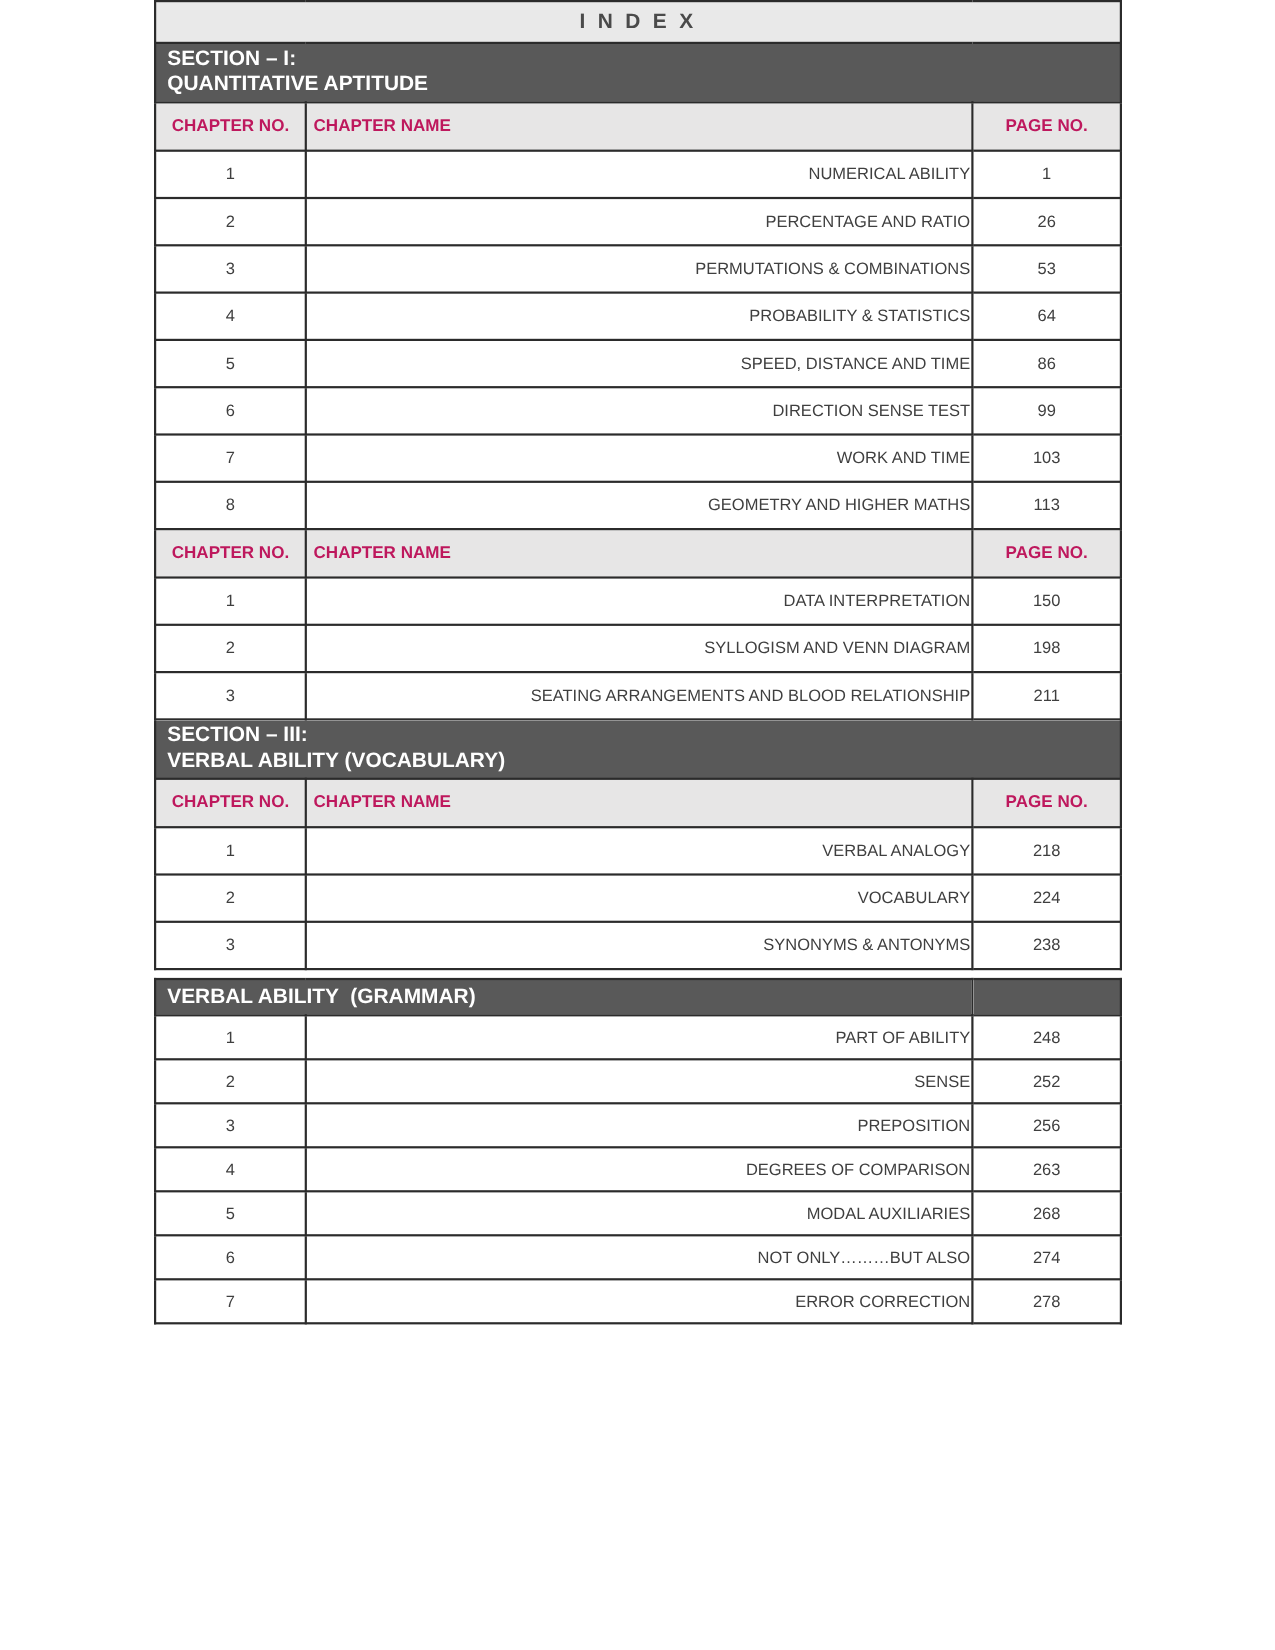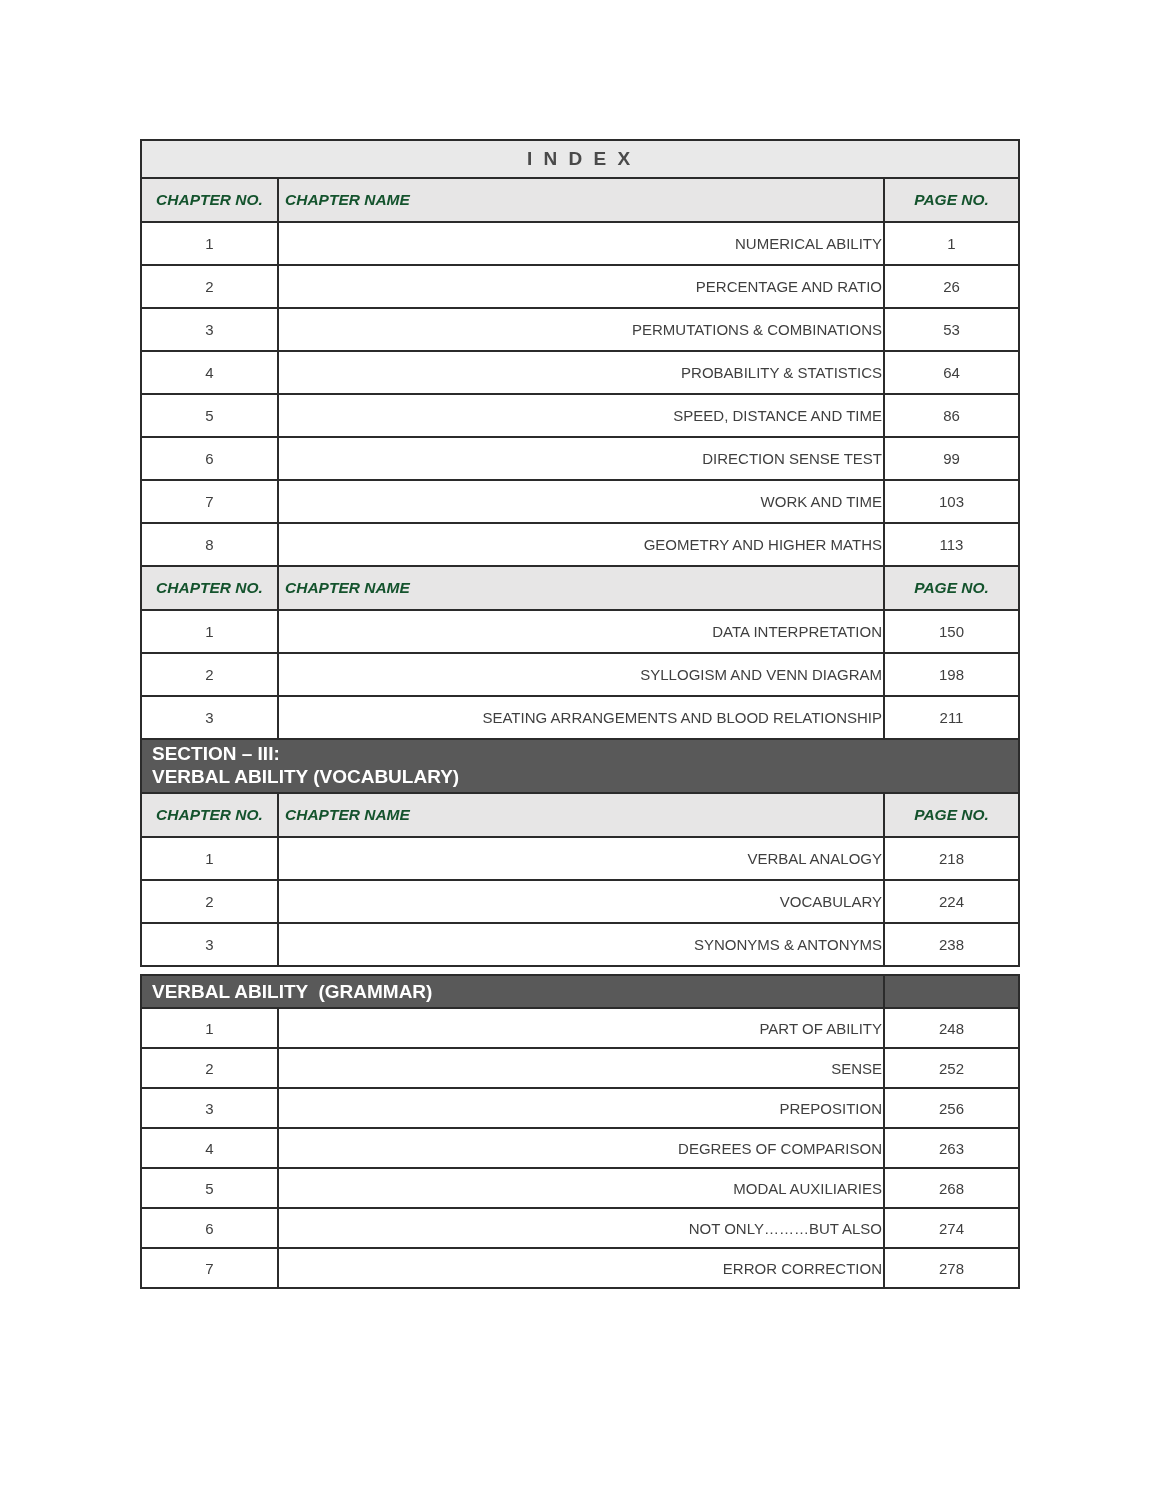--- a/index.html
+++ b/index.html
@@ -9,21 +9,21 @@
     background:#ffffff;
     font-family:"Liberation Sans", sans-serif;
     overflow:hidden;
   }
   table.idx {
     border-collapse:collapse;
     table-layout:fixed;
     width:878px;
     margin-left:140px;
   }
-  table.main { margin-top:139px; }
+  table.main { }
   .gap { height:7px; }
   table.idx td { border:2px solid #2b2b2b; vertical-align:middle; overflow:hidden; }
 
   
   .title-row td {
     height:34px;
     background:#e9e9e9;
     text-align:center;
     font-weight:bold;
     font-size:19px;
@@ -38,25 +38,24 @@
     font-weight:bold;
     font-size:19px;
     padding:2px 6px 4px 10px;
   }
   .band .l1, .band .l2 { line-height:23px; white-space:pre-wrap; }
   .band-single td { height:31px; padding:0 6px 0 10px; }
 
   
   .colhead td {
     background:#e7e6e6;
-    color:#14532d;
+    color:#be185d;
     font-weight:bold;
     font-size:15.5px;
     height:40px;
-    font-style:italic;
   }
   .colhead .c-no, .colhead .c-page { text-align:center; }
   .colhead .c-name { padding-left:6px; text-align:left; }
 
   
   tr.row td { height:39px; font-size:15px; color:#3f3f3f; background:#ffffff; }
   table.grammar tr.row td { height:36px; }
   .c-no   { text-align:center; }
   .c-name { padding-left:6px; text-align:right; white-space:pre-wrap; }
   .c-page { text-align:center; }
@@ -74,20 +73,26 @@
         <col style="width:137px">
         <col style="width:606px">
         <col style="width:135px">
       </colgroup>
 
     <tbody>
         <tr class="title-row">
       <td colspan="3">I N D E X</td>
     </tr>
 
+    <tr class="band">
+      <td colspan="3">
+        <div class="l1">SECTION – I:</div>
+        <div class="l2">QUANTITATIVE APTITUDE</div>
+      </td>
+    </tr>
     <tr class="colhead">
       <td class="c-no">CHAPTER NO.</td>
       <td class="c-name">CHAPTER NAME</td>
       <td class="c-page">PAGE NO.</td>
     </tr>
     <tr class="row">
       <td class="c-no">1</td>
       <td class="c-name">NUMERICAL ABILITY</td>
       <td class="c-page">1</td>
     </tr>

